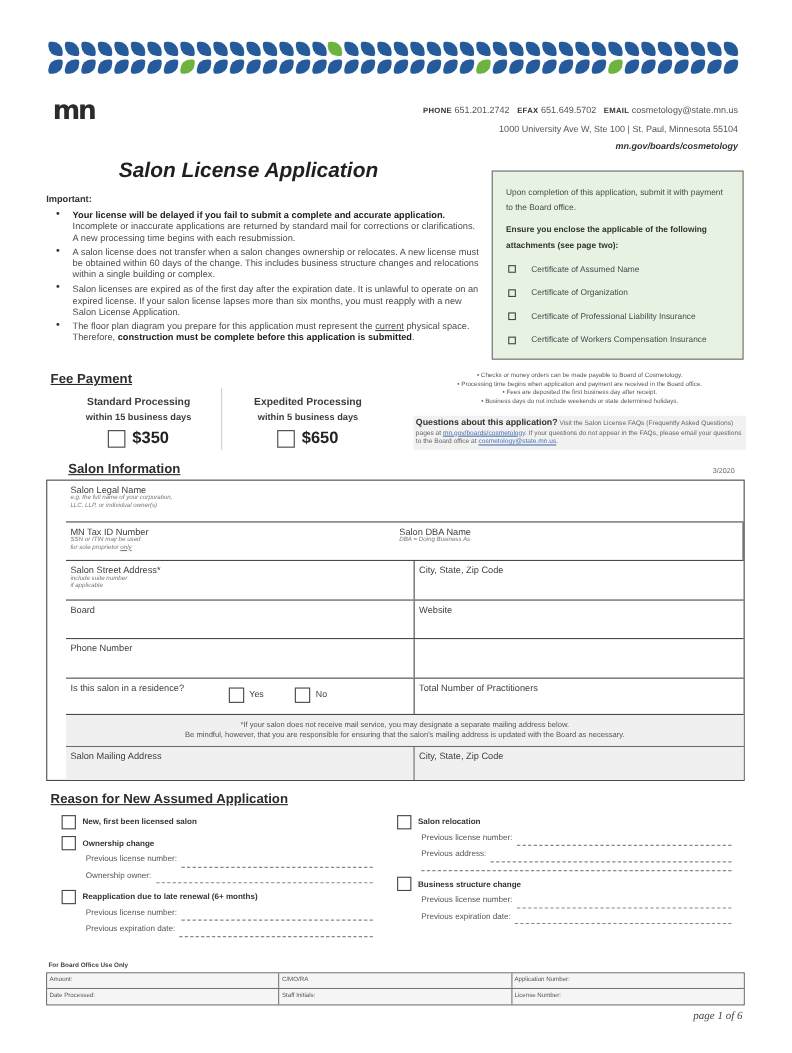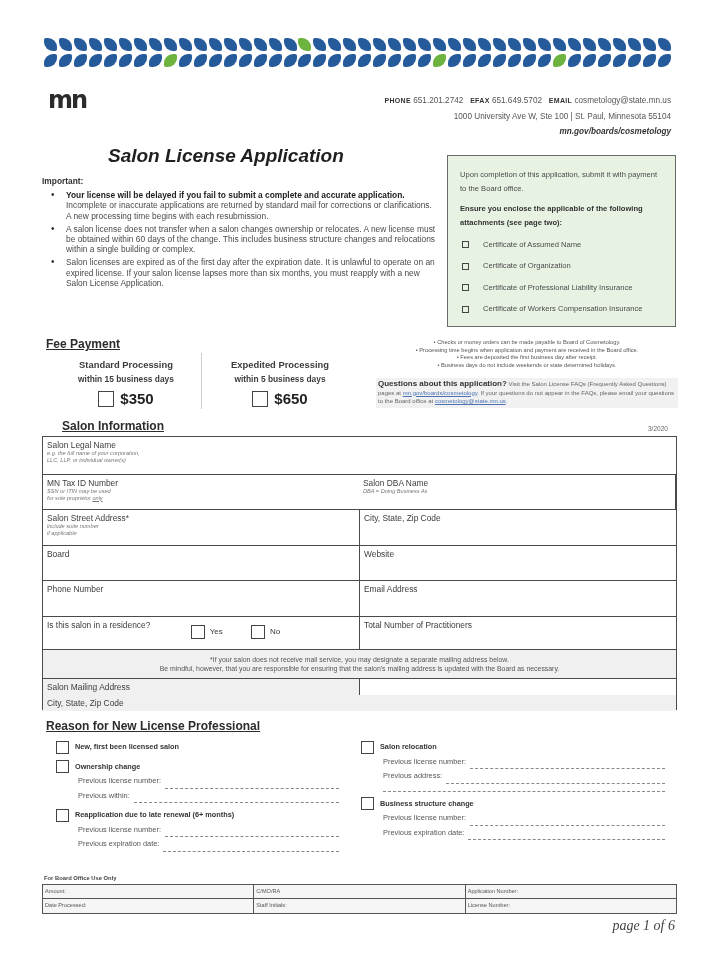--- a/index.html
+++ b/index.html
@@ -53,21 +53,21 @@
 
   .fee-notes { left: 372px; top: 339px; width: 310px; text-align: center; font-size: 5.7px; color: #555; line-height: 7.6px; }
   .fee-notes div::before { content: "• "; }
   .questions { left: 376px; top: 378px; width: 302px; background: #f1f1f1; font-size: 6px; color: #666; line-height: 8.5px; padding: 2px 2px; }
   .questions b { font-size: 8px; color: #333; }
   .questions .lnk { color: #4b73b3; text-decoration: underline; }
 
   
   .info-h { left: 62px; top: 419px; }
   .date-code { left: 648px; top: 425px; font-size: 6.5px; color: #666; }
-  .info-table { left: 42px; top: 436px; width: 635px; border: 1.5px solid #4a4a4a; }
+  .info-table { left: 42px; top: 436px; width: 635px; border: 1.5px solid #4a4a4a; padding-left: 17px; }
   .row { display: flex; border-bottom: 1.5px solid #4a4a4a; }
   .row:last-child { border-bottom: none; }
   .cell { padding: 3px 4px; font-size: 8.4px; color: #3c3c3c; line-height: 10px; }
   .cell.left { width: 317px; border-right: 1.5px solid #4a4a4a; }
   .cell.right { flex: 1; }
   .cell.full { flex: 1; }
   .hint { font-size: 5.6px; font-style: italic; color: #777; line-height: 6.6px; }
   .hint u { text-decoration: underline; }
   .yn { display: inline-flex; align-items: center; gap: 5px; margin-left: 38px; vertical-align: top; margin-top: 5px; font-size: 8px; }
   .yn + .yn { margin-left: 26px; }
@@ -87,21 +87,21 @@
   .gap8 { height: 5px; }
 
   
   .office-h { left: 44px; top: 875px; font-size: 5.8px; font-weight: bold; color: #444; }
   .office { left: 42px; top: 884px; width: 635px; border: 1.5px solid #555; }
   .office .orow { display: flex; border-bottom: 1.5px solid #555; height: 14px; }
   .office .orow:last-child { border-bottom: none; }
   .office .oc { flex: 1; font-size: 5.6px; color: #555; padding: 3px 2px; border-right: 1.5px solid #555; background: #f5f5f5; }
   .office .oc:last-child { border-right: none; }
 
-  .pagenum { right: 45px; top: 918px; font-size: 14px; font-style: italic; color: #444; font-family: "Liberation Serif", serif; }
+  .pagenum { right: 45px; top: 918px; font-size: 10px; font-style: italic; color: #444; font-family: "Liberation Serif", serif; }
 </style>
 </head>
 <body>
 
 <div class="abs banner" id="banner">
     <div class="tile">
       <div class="petal tl" style="background: rgb(37, 90, 155);"></div>
       <div class="petal bl" style="background: rgb(37, 90, 155);"></div>
     </div>
     <div class="tile">
@@ -288,20 +288,21 @@
 </div>
 
 <div class="abs title">Salon License Application</div>
 
 <div class="abs important">
   <div class="lbl">Important:</div>
   <ul>
     <li><b>Your license will be delayed if you fail to submit a complete and accurate application.</b><span> Incomplete or inaccurate applications are returned by standard mail for corrections or clarifications. A new processing time begins with each resubmission.</span></li>
     <li><span>A salon license does not transfer when a salon changes ownership or relocates. A new license must be obtained within 60 days of the change. This includes business structure changes and relocations within a single building or complex.</span></li>
     <li><span>Salon licenses are expired as of the first day after the expiration date. It is unlawful to operate on an expired license. If your salon license lapses more than six months, you must reapply with a new Salon License Application.</span></li>
+    <li><span>The floor plan diagram you prepare for this application must represent the </span><u>current</u><span> physical space. Therefore, </span><b>construction must be complete before this application is submitted</b><span>.</span></li>
   </ul>
 </div>
 
 <div class="abs greenbox">
   <div>Upon completion of this application, submit it with payment to the Board office.</div>
   <div class="p2">Ensure you enclose the applicable of the following attachments (see page two):</div>
   <div class="att">
       <span class="cb"></span>
       <span>Certificate of Assumed Name</span>
     </div>
@@ -384,23 +385,20 @@
     <div class="cell left">
         <div>Board</div>
       </div>
     <div class="cell right">
         <div>Website</div>
       </div>
   </div>
   <div class="row" style="height:36px;">
     <div class="cell left">
         <div>Phone Number</div>
-      </div>
-    <div class="cell right">
-        <div>Email Address</div>
       </div>
   </div>
   <div class="row" style="height:33px;">
     <div class="cell left">
       <span>Is this salon in a residence?</span>
       <span class="yn">
           <span class="box"></span>
           <span>Yes</span>
         </span>
       <span class="yn">
@@ -411,48 +409,48 @@
     <div class="cell right">
         <div>Total Number of Practitioners</div>
       </div>
   </div>
   <div class="row">
     <div class="cell full notice">
       <div>*If your salon does not receive mail service, you may designate a separate mailing address below.</div>
       <div>Be mindful, however, that you are responsible for ensuring that the salon's mailing address is updated with the Board as necessary.</div>
     </div>
   </div>
-  <div class="row mailrow" style="height:30px;flex-direction:column;">
+  <div class="row mailrow" style="height:30px;">
     <div class="cell left">
         <div>Salon Mailing Address</div>
       </div>
     <div class="cell right">
         <div>City, State, Zip Code</div>
       </div>
   </div>
 </div>
 
-<div class="abs sec-h reason-h">Reason for New License Professional</div>
+<div class="abs sec-h reason-h">Reason for New Assumed Application</div>
 
 <div class="abs reason r-left">
   <div class="opt">
       <span class="box"></span>
       <span>New, first been licensed salon</span>
     </div>
   <div class="gap8"></div>
   <div class="opt">
       <span class="box"></span>
       <span>Ownership change</span>
     </div>
   <div class="fld">
       <span>Previous license number:</span>
       <span class="line"></span>
     </div>
   <div class="fld">
-      <span>Previous within:</span>
+      <span>Ownership owner:</span>
       <span class="line"></span>
     </div>
   <div class="gap8"></div>
   <div class="opt">
       <span class="box"></span>
       <span>Reapplication due to late renewal (6+ months)</span>
     </div>
   <div class="fld">
       <span>Previous license number:</span>
       <span class="line"></span>

